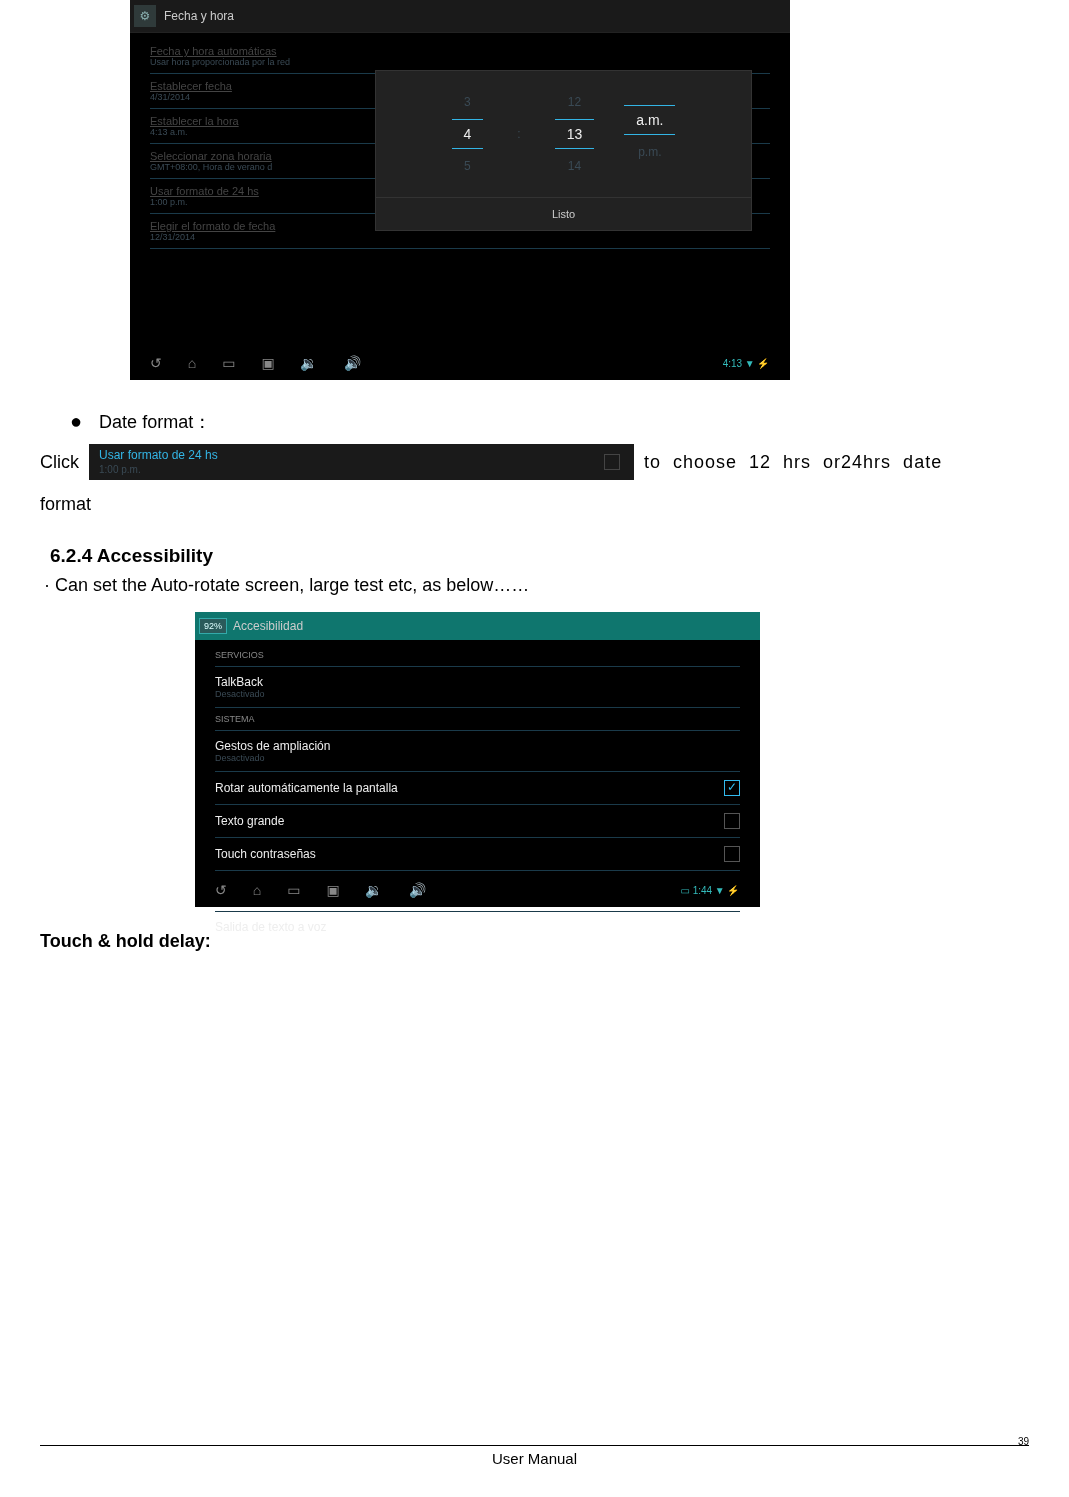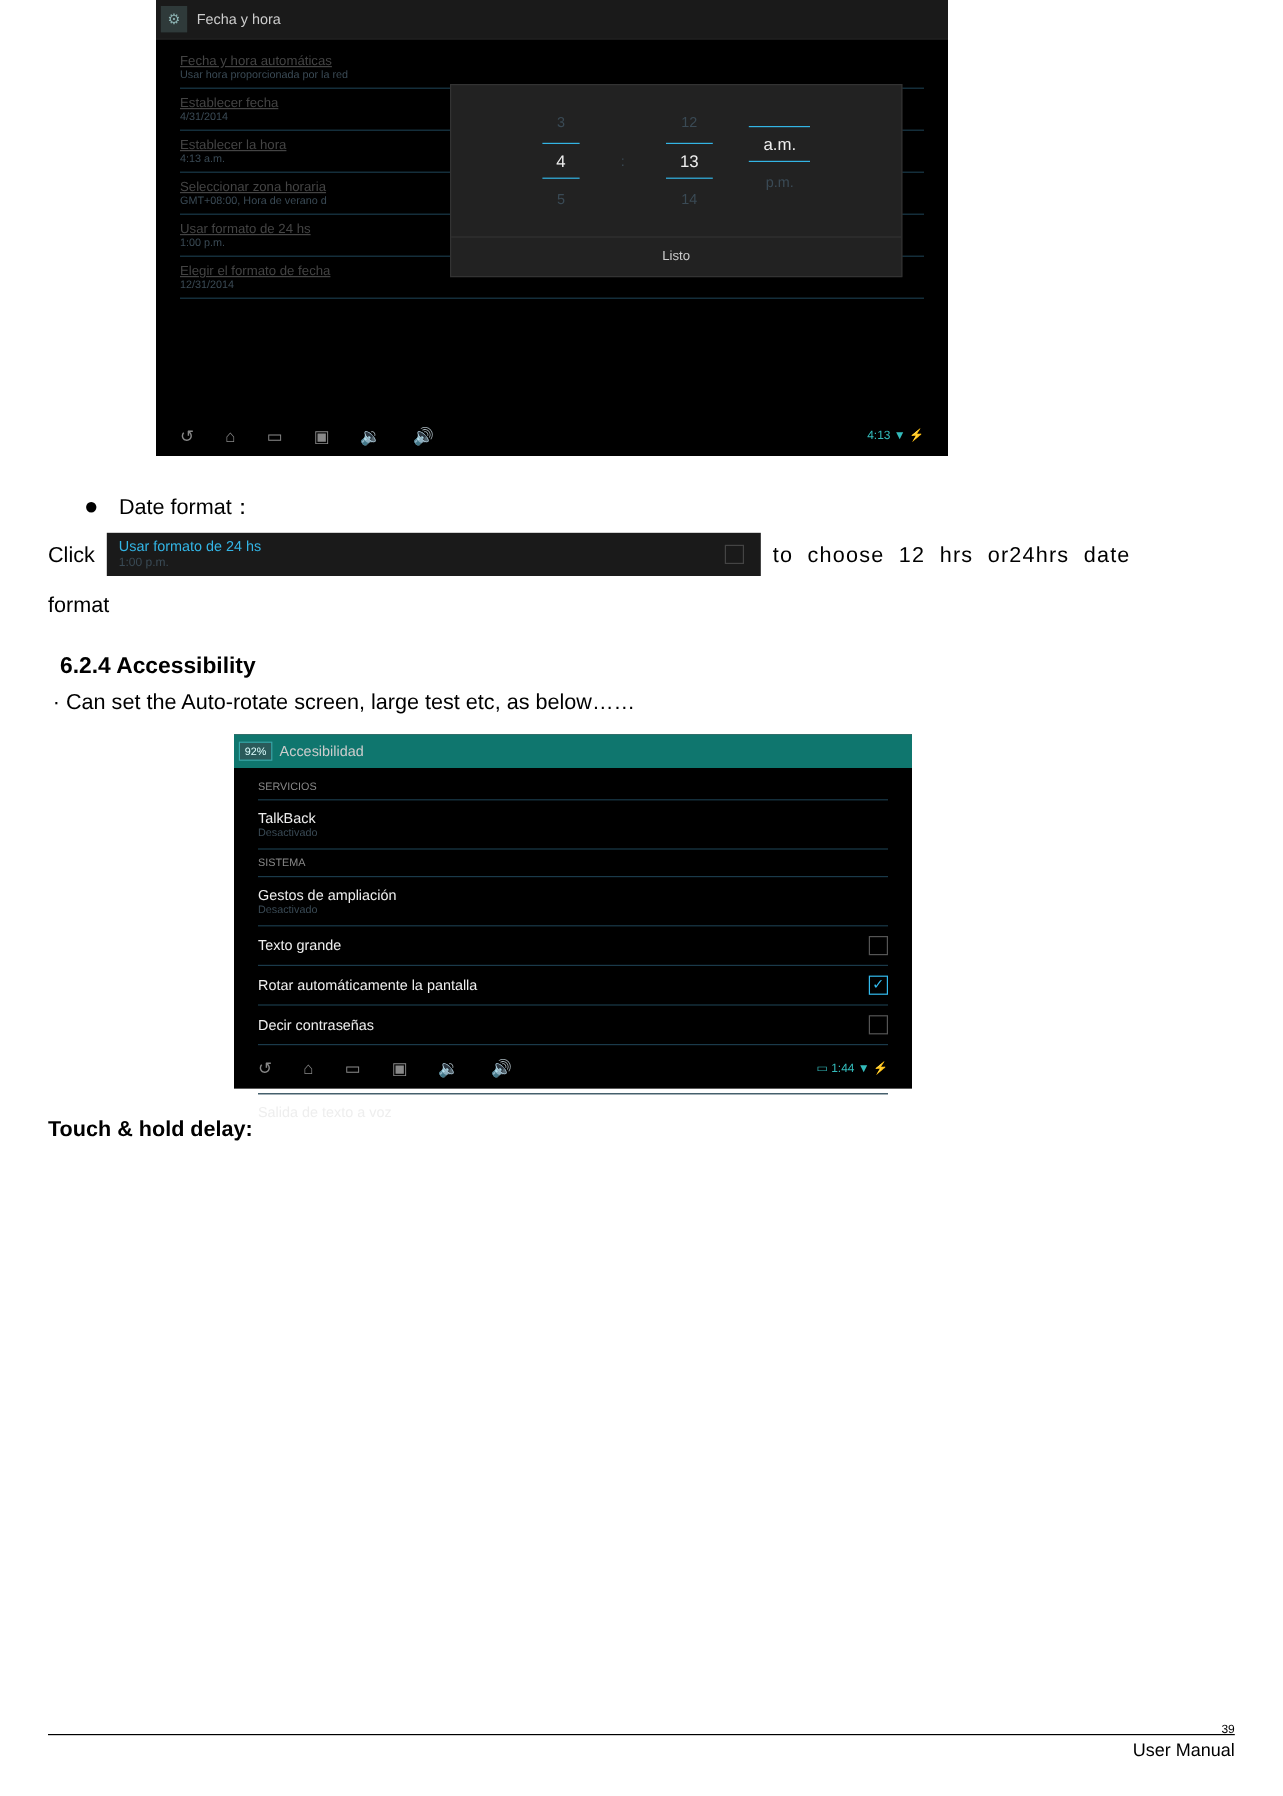--- a/index.html
+++ b/index.html
@@ -200,21 +200,21 @@
     color: #3be; font-size: 12px; text-align:center; line-height:12px;
     border-color:#3be;
   }
   .footer {
     position: absolute;
     bottom: 30px;
     left: 40px; right: 40px;
     border-top: 1px solid #000;
     padding-top: 4px;
     display: flex;
-    justify-content: flex-end;
+    justify-content: center;
     font-size: 15px;
   }
   .page-num {
     position: absolute;
     bottom: 50px;
     right: 40px;
     font-size: 10px;
   }
 </style>
 </head>
@@ -323,33 +323,33 @@
       </div>
       <div class="sect">SISTEMA</div>
       <div class="row2">
         <div class="txt">
           <div class="a">Gestos de ampliación</div>
           <div class="b">Desactivado</div>
         </div>
       </div>
       <div class="row2">
         <div class="txt">
+            <div class="a">Rotar automáticamente la pantalla</div>
+          </div>
+        <div class="chkbox on">✓</div>
+      </div>
+      <div class="row2">
+        <div class="txt">
             <div class="a">Texto grande</div>
           </div>
         <div class="chkbox"></div>
       </div>
       <div class="row2">
         <div class="txt">
-            <div class="a">Rotar automáticamente la pantalla</div>
-          </div>
-        <div class="chkbox on">✓</div>
-      </div>
-      <div class="row2">
-        <div class="txt">
-            <div class="a">Decir contraseñas</div>
+            <div class="a">Touch contraseñas</div>
           </div>
         <div class="chkbox"></div>
       </div>
       <div class="row2">
         <div class="txt">
           <div class="a">Acceso directo a la accesibilidad</div>
           <div class="b">Desactivada</div>
         </div>
       </div>
       <div class="row2" style="border-bottom:none;">

